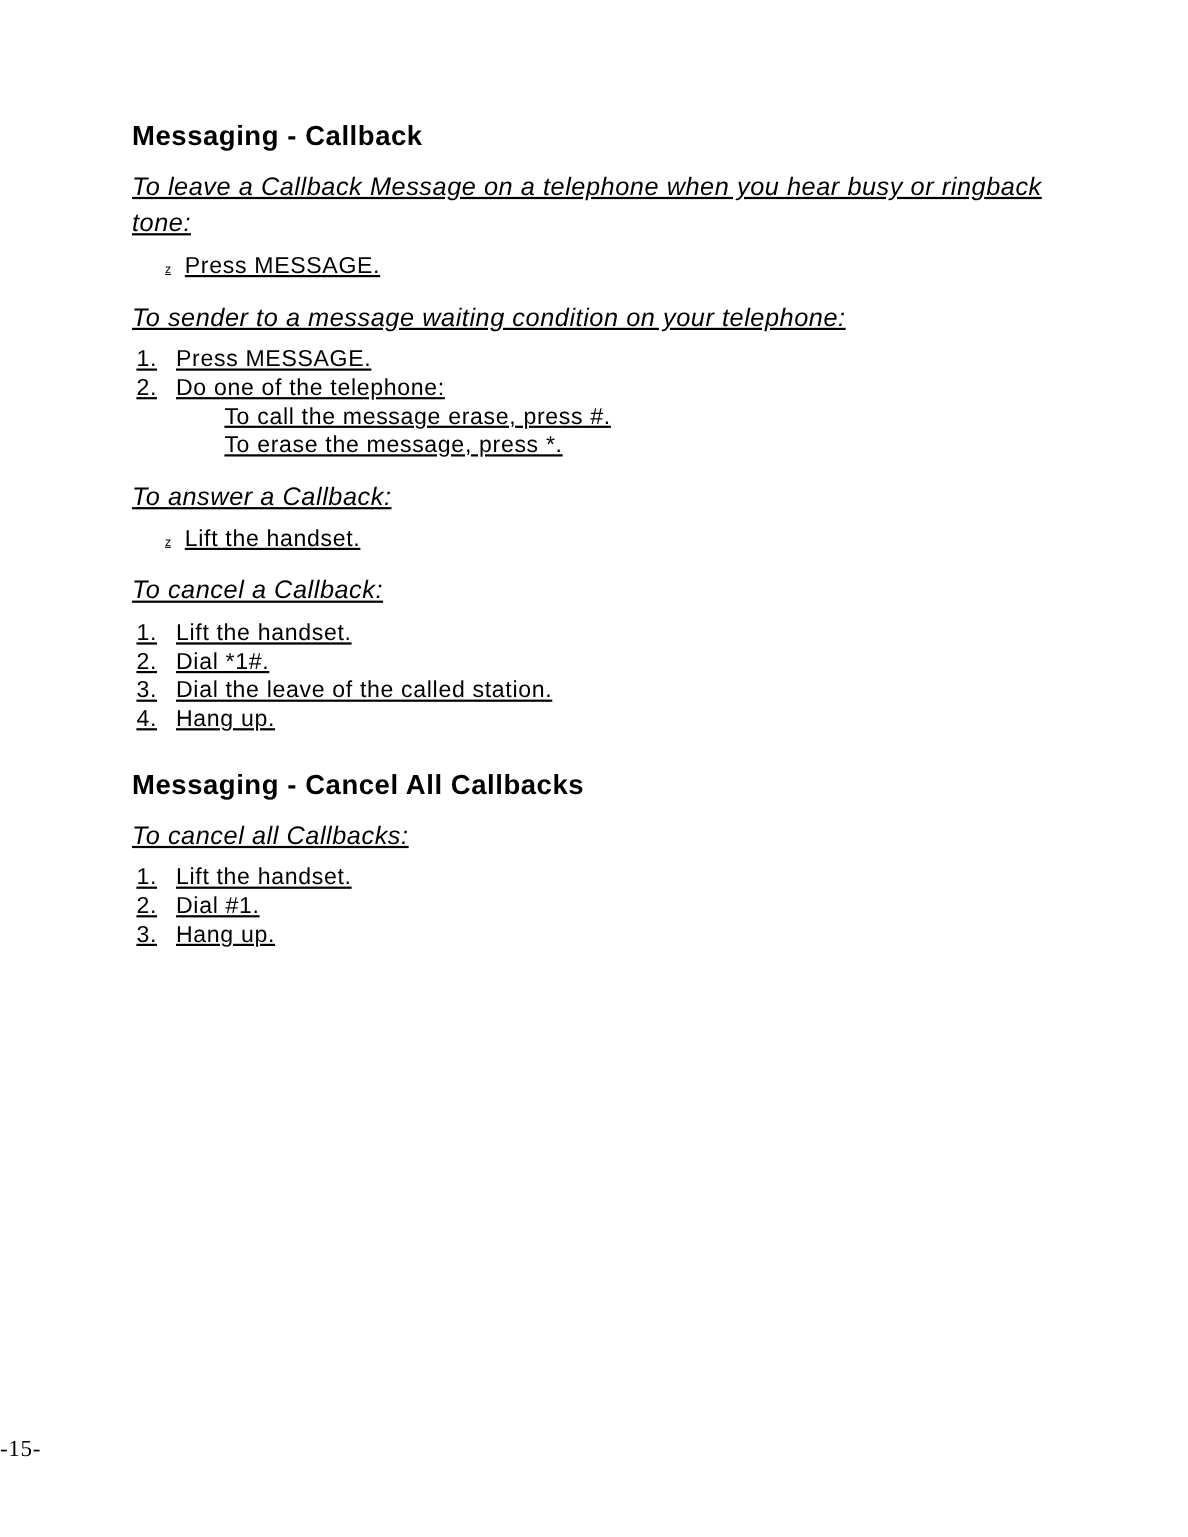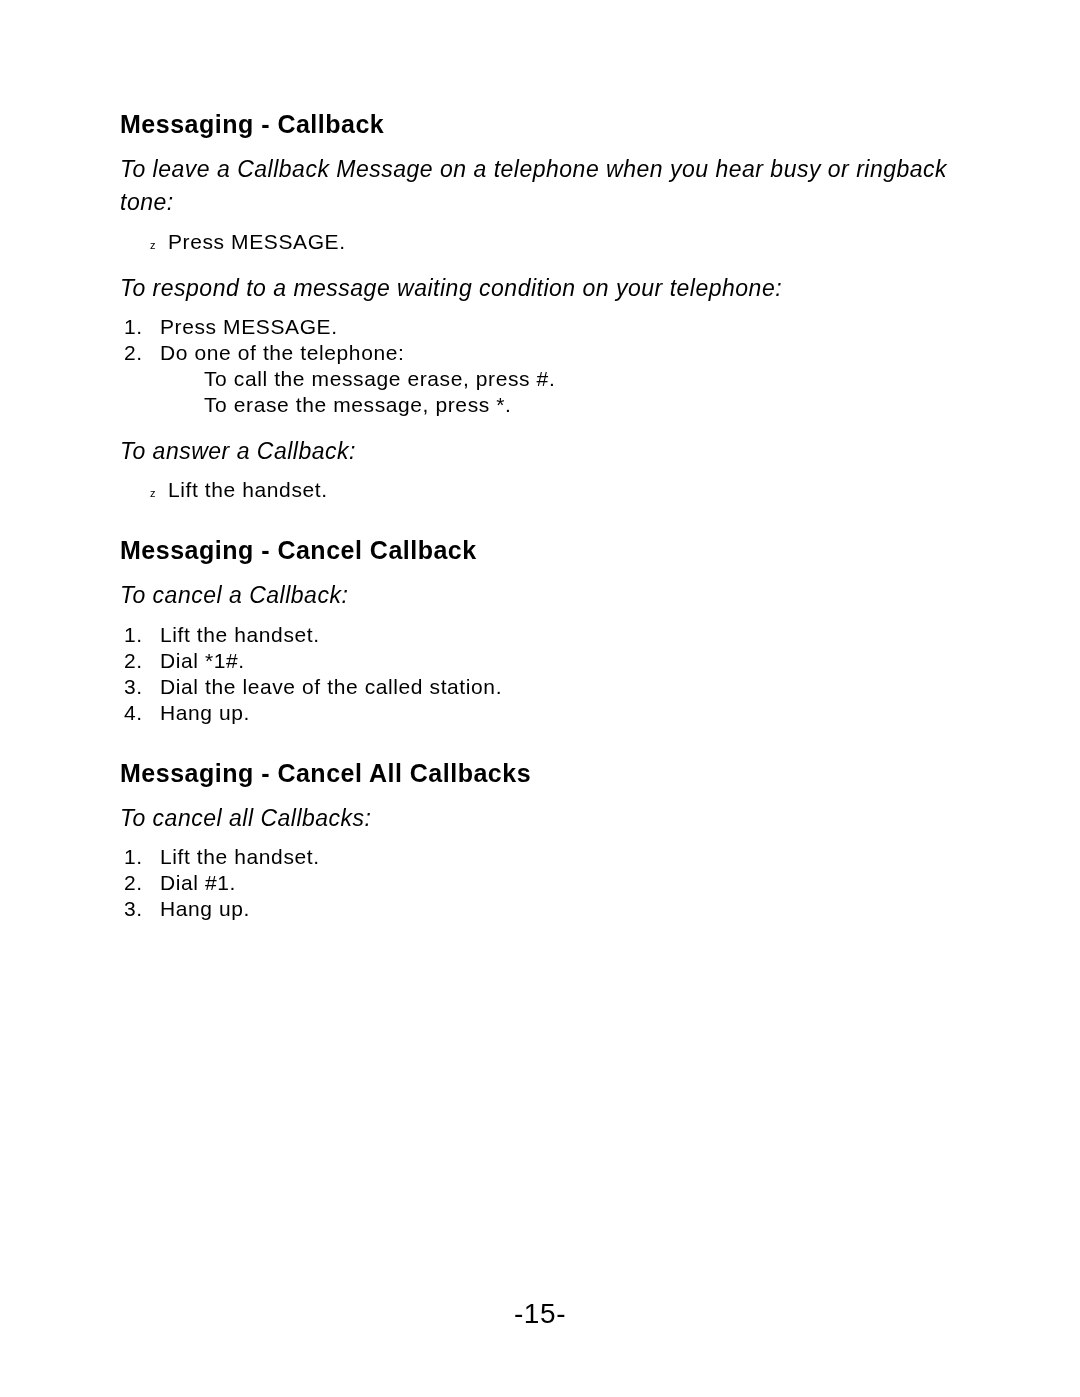--- a/index.html
+++ b/index.html
@@ -75,67 +75,66 @@
     font-family: Verdana, Geneva, sans-serif;
     font-size: 21px;
     margin: 2px 0 2px 84px;
     letter-spacing: 0.6px;
   }
   .page-number {
     position: absolute;
     bottom: 62px;
     left: 0;
     width: 1080px;
-    text-align: center;
-    font-family: Liberation Sans, sans-serif;
-    font-size: 28px;
+    font-family: Liberation Serif, serif;
+    font-size: 21px;
     letter-spacing: 0.6px;
   }
   .block {
     margin-bottom: 18px;
+    text-decoration: underline;
   }
 </style>
 </head>
 <body>
 
 <div class="page">
 
   <h2 class="section-heading">Messaging - Callback</h2>
 
   <div class="block">
     <div class="scenario">To leave a Callback Message on a telephone when you hear busy or ringback tone:</div>
     <div class="bullet-row">
       <span class="bullet-marker">z</span>
       <span class="bullet-content">Press MESSAGE.</span>
     </div>
   </div>
 
   <div class="block">
-    <div class="scenario">To respond to a message waiting condition on your telephone:</div>
+    <div class="scenario">To sender to a message waiting condition on your telephone:</div>
     <div class="num-row">
       <span class="num-marker">1.</span>
       <span class="num-content">Press MESSAGE.</span>
     </div>
     <div class="num-row">
       <span class="num-marker">2.</span>
       <span class="num-content">Do one of the telephone:</span>
     </div>
     <div class="sub-line">To call the message erase, press #.</div>
     <div class="sub-line">To erase the message, press *.</div>
   </div>
 
   <div class="block">
     <div class="scenario">To answer a Callback:</div>
     <div class="bullet-row">
       <span class="bullet-marker">z</span>
       <span class="bullet-content">Lift the handset.</span>
     </div>
   </div>
 
-  <h2 class="section-heading">Messaging - Cancel Callback</h2>
 
   <div class="block">
     <div class="scenario">To cancel a Callback:</div>
     <div class="num-row">
       <span class="num-marker">1.</span>
       <span class="num-content">Lift the handset.</span>
     </div>
     <div class="num-row">
       <span class="num-marker">2.</span>
       <span class="num-content">Dial *1#.</span>

